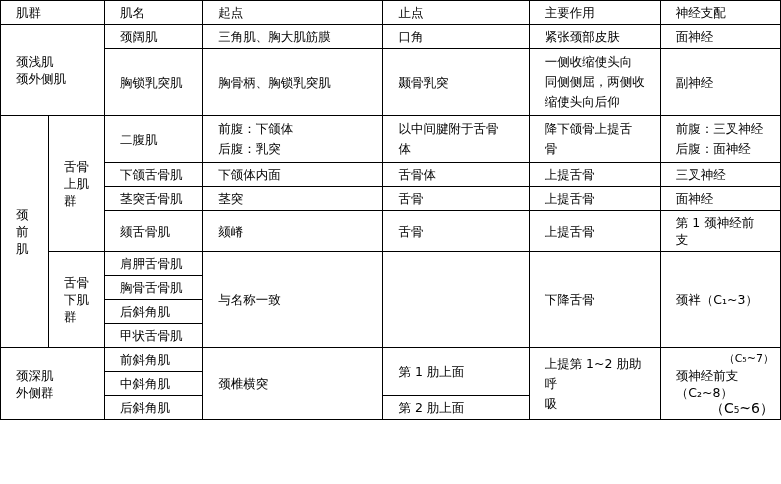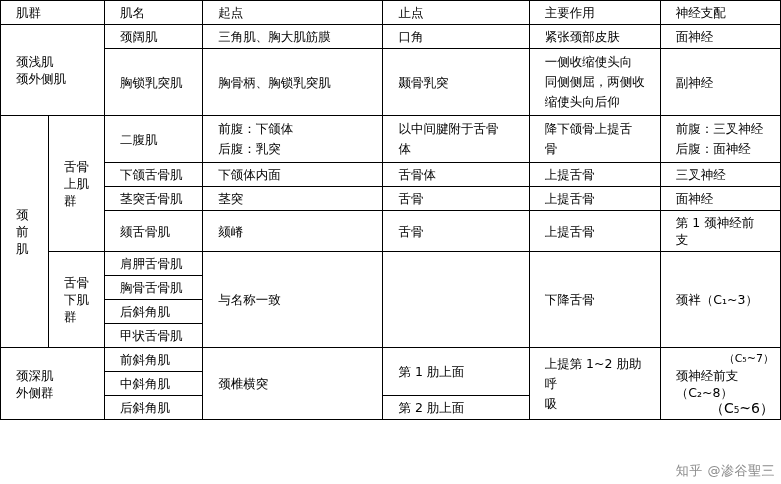--- a/index.html
+++ b/index.html
@@ -212,14 +212,13 @@
     <tr>
       <td>中斜角肌</td>
     </tr>
     <tr>
       <td>后斜角肌</td>
       <td>第 2 肋上面</td>
     </tr>
   </tbody>
     </table>
 
-  <div class="watermark">知乎 @渗谷聖三</div>
 </div>
 
 </body></html>

